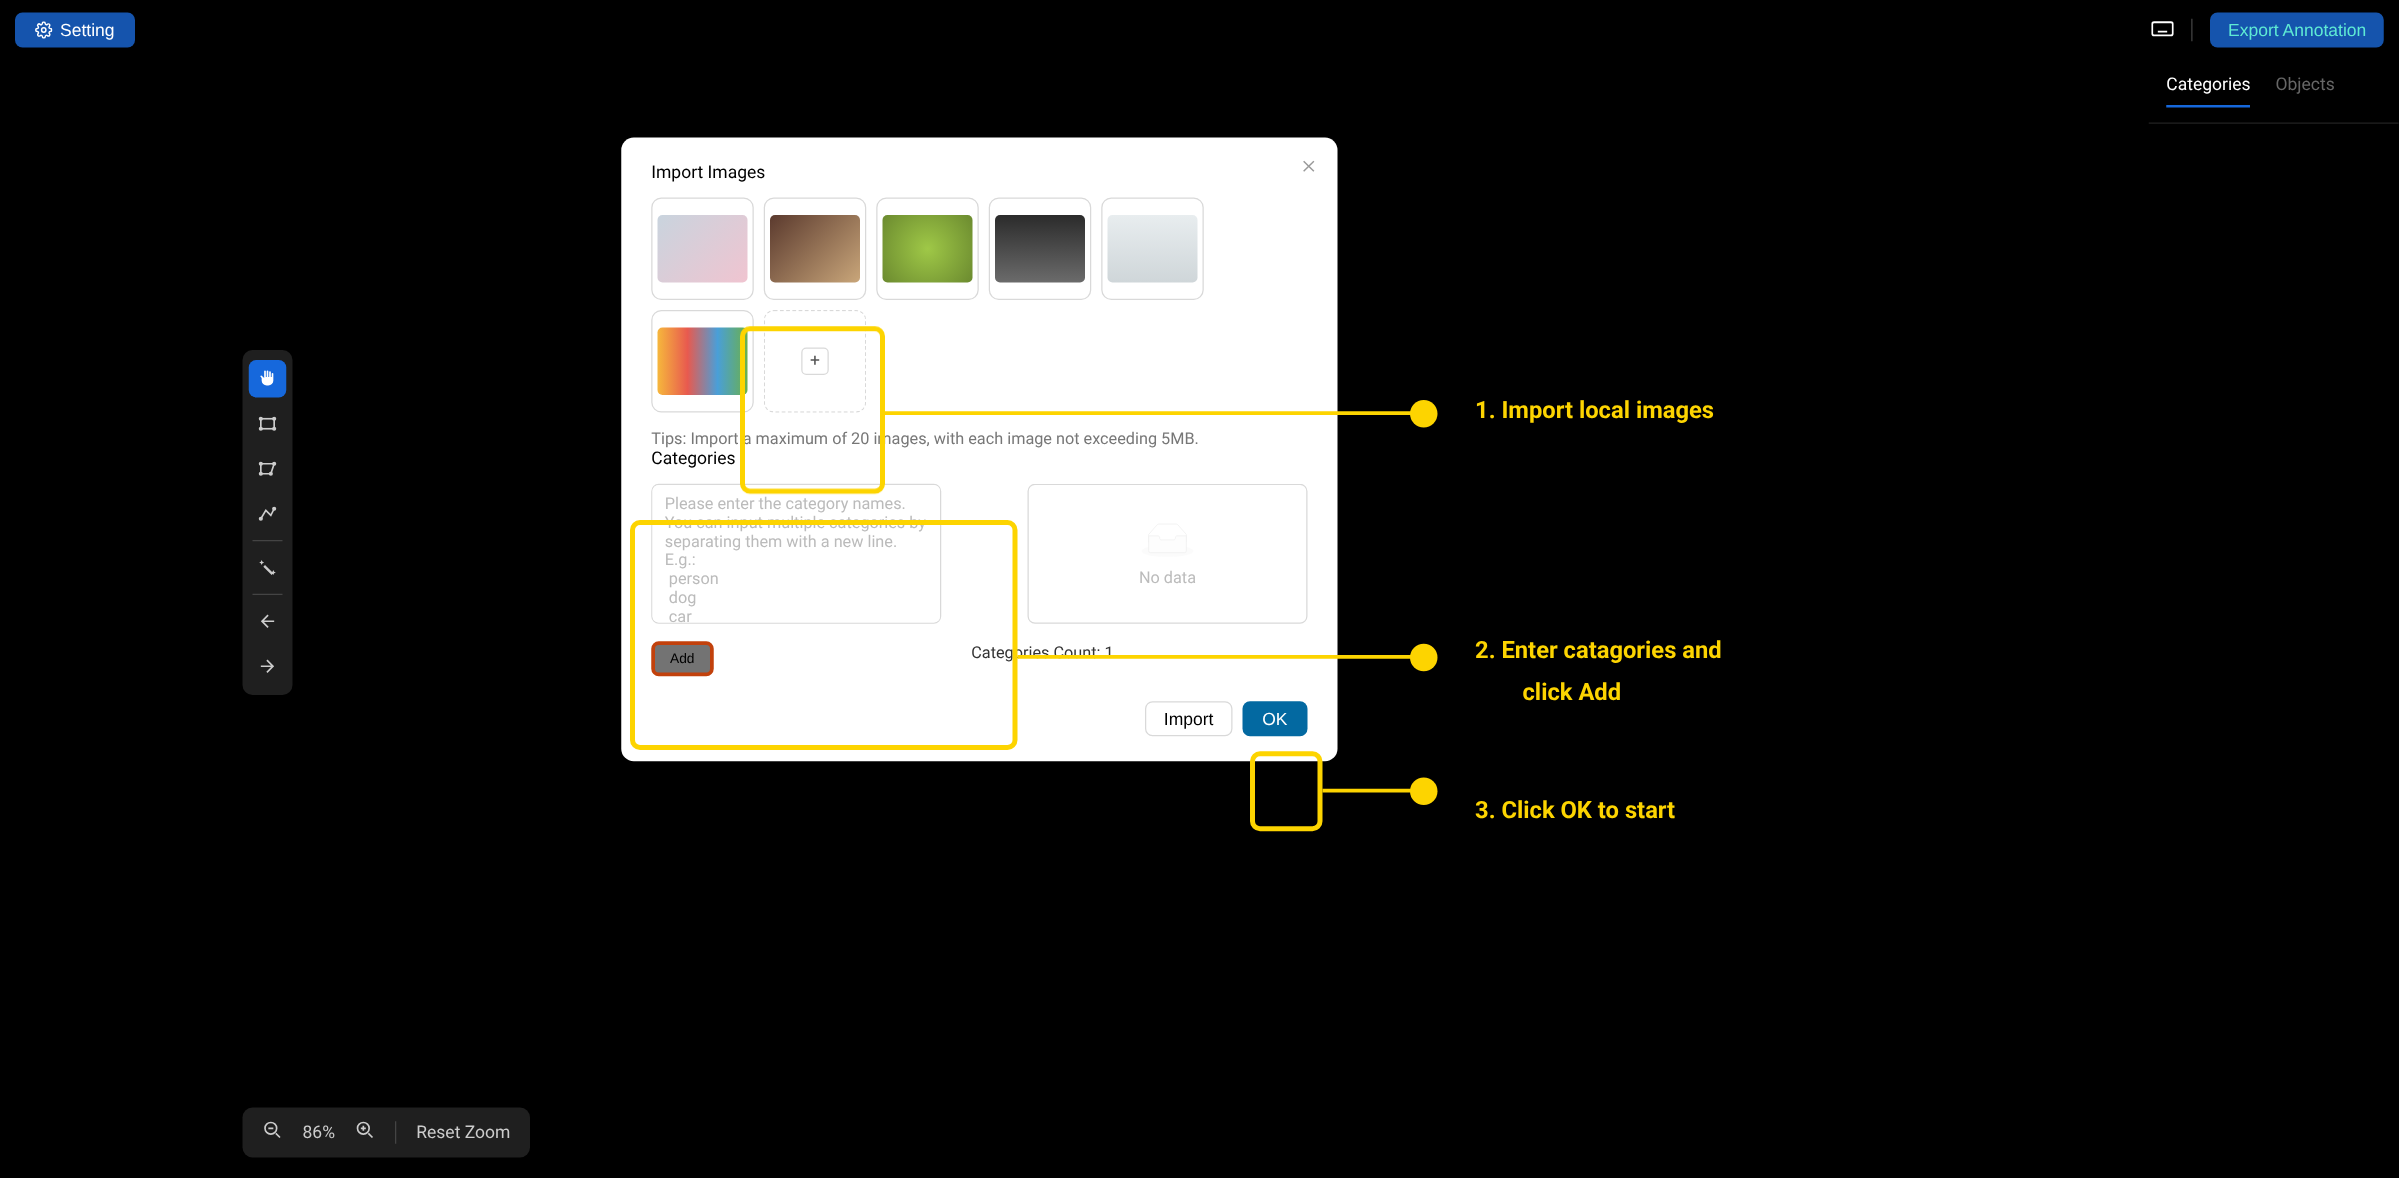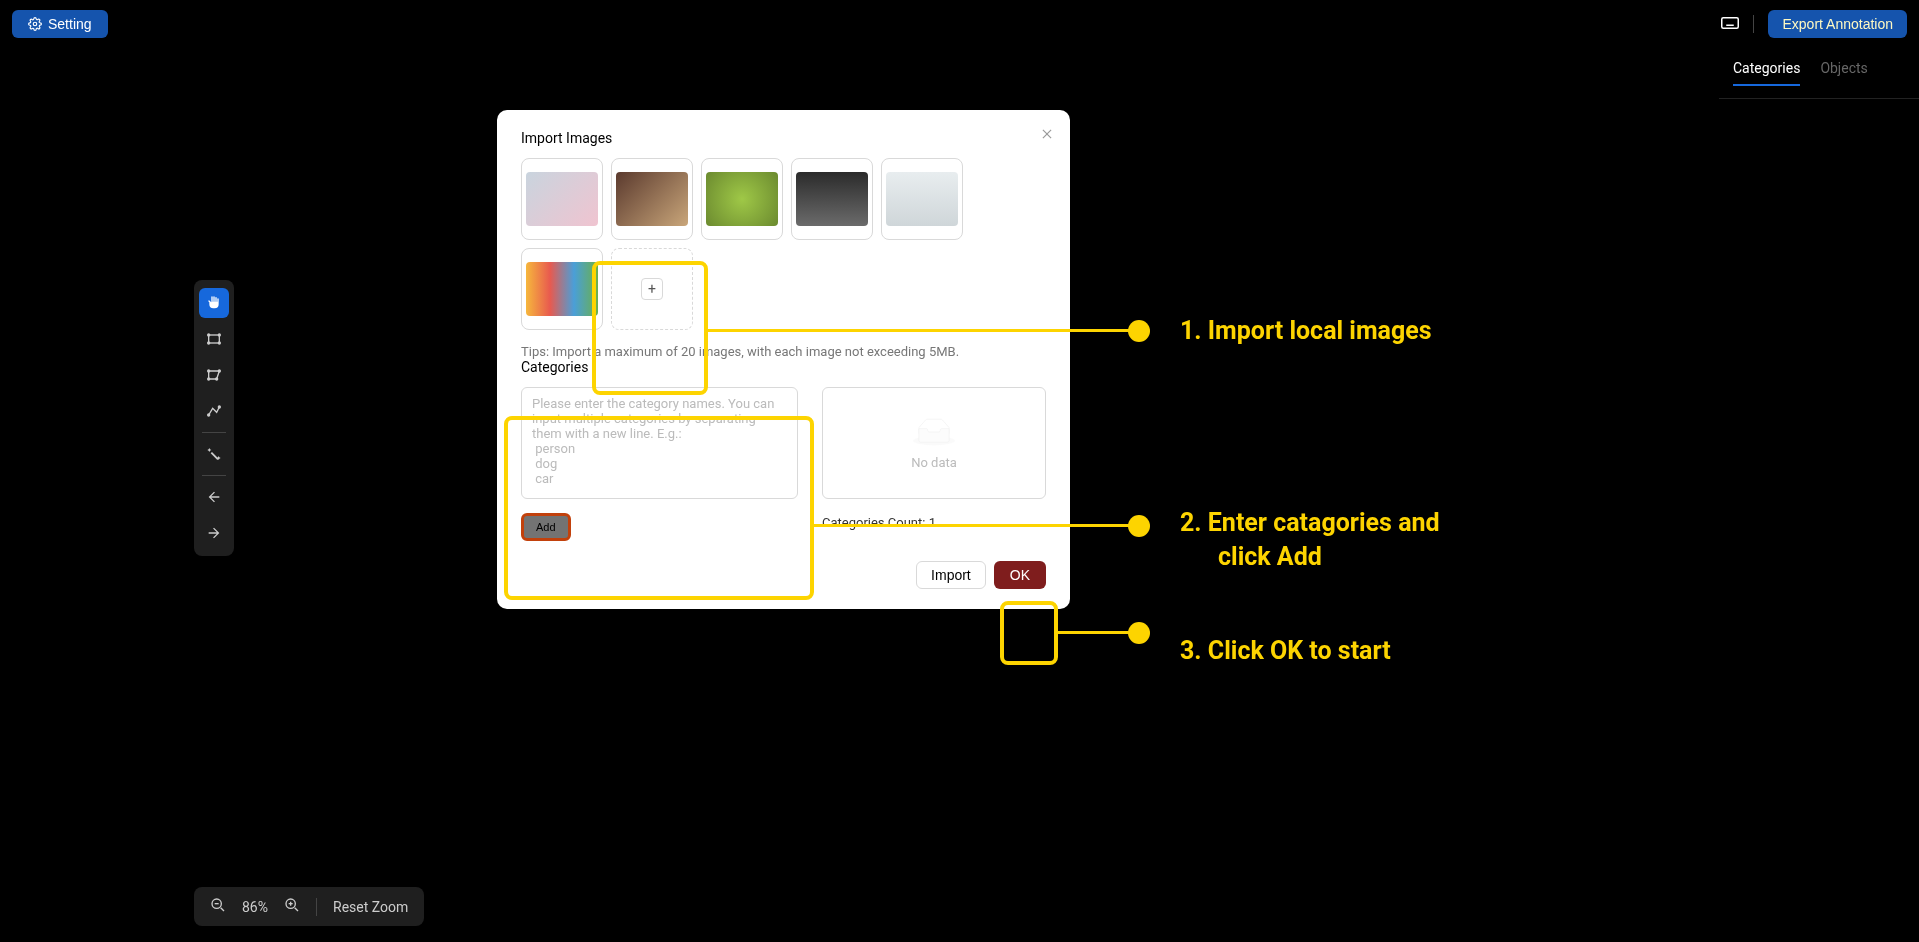--- a/index.html
+++ b/index.html
@@ -41,21 +41,21 @@
   color: #fff;
   font-size: 16px;
 }
 .divider-v {
   width: 1px;
   height: 18px;
   background: #444;
 }
 .export-btn {
   background: #1554ad;
-  color: #fef9c3;
+  color: #5eead4;
   border: none;
   border-radius: 6px;
   padding: 6px 14px;
   font-size: 14px;
   cursor: pointer;
 }
 
 
 .right-panel {
   position: absolute;
@@ -246,20 +246,21 @@
   border: 1px solid #d9d9d9;
   border-radius: 6px;
   display: flex;
   flex-direction: column;
   align-items: center;
   justify-content: center;
   gap: 8px;
   color: #bbb;
   font-size: 13px;
   height: 112px;
+  margin-left: 45px;
 }
 .nodata-icon {
   width: 42px;
   height: 30px;
   opacity: .4;
 }
 .count-text {
   font-size: 13px;
   color: #333;
   margin-top: 16px;
@@ -272,21 +273,21 @@
 }
 .cancel-btn {
   border: 1px solid #d9d9d9;
   background: #fff;
   border-radius: 6px;
   padding: 5px 14px;
   font-size: 14px;
   cursor: pointer;
 }
 .ok-btn {
-  background: #7f1d1d;
+  background: #0369a1;
   color: #fff;
   border: none;
   border-radius: 6px;
   padding: 5px 16px;
   font-size: 14px;
   cursor: pointer;
 }
 
 
 .highlight-box {
@@ -303,21 +304,21 @@
   border-radius: 50%;
 }
 .annotation-line {
   position: absolute;
   height: 3px;
   background: #fdd400;
 }
 .annotation-text {
   position: absolute;
   color: #fdd400;
-  font-size: 25px;
+  font-size: 19px;
   font-weight: 700;
   white-space: nowrap;
 }
 
 
 .th-donuts { background: linear-gradient(135deg,#c9d4de,#f0c4d0); }
 .th-dogs { background: linear-gradient(135deg,#5b3a2e,#c9a67a); }
 .th-fruit { background: radial-gradient(circle,#9fc847,#6b8a2f); }
 .th-city { background: linear-gradient(180deg,#2b2b2b,#6b6b6b); }
 .th-bears { background: linear-gradient(180deg,#e8edef,#cfd6d9); }

